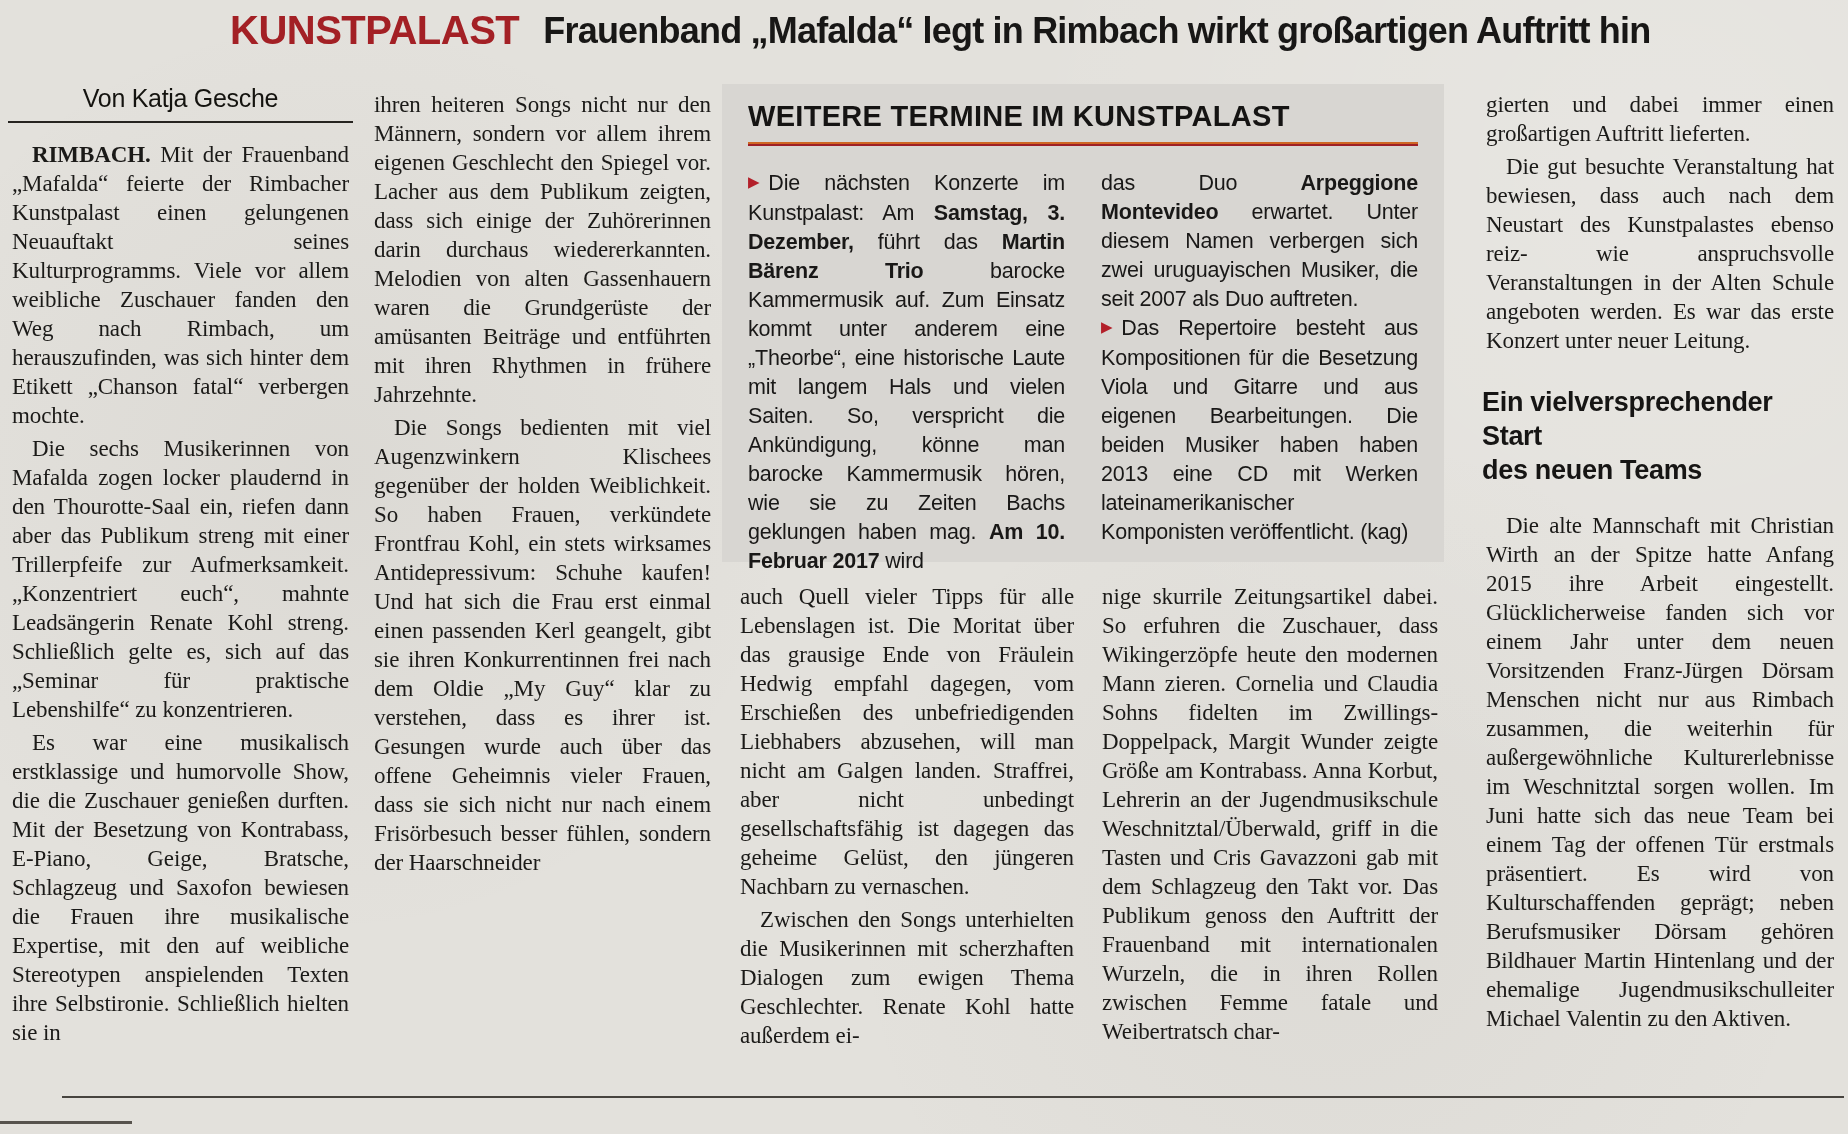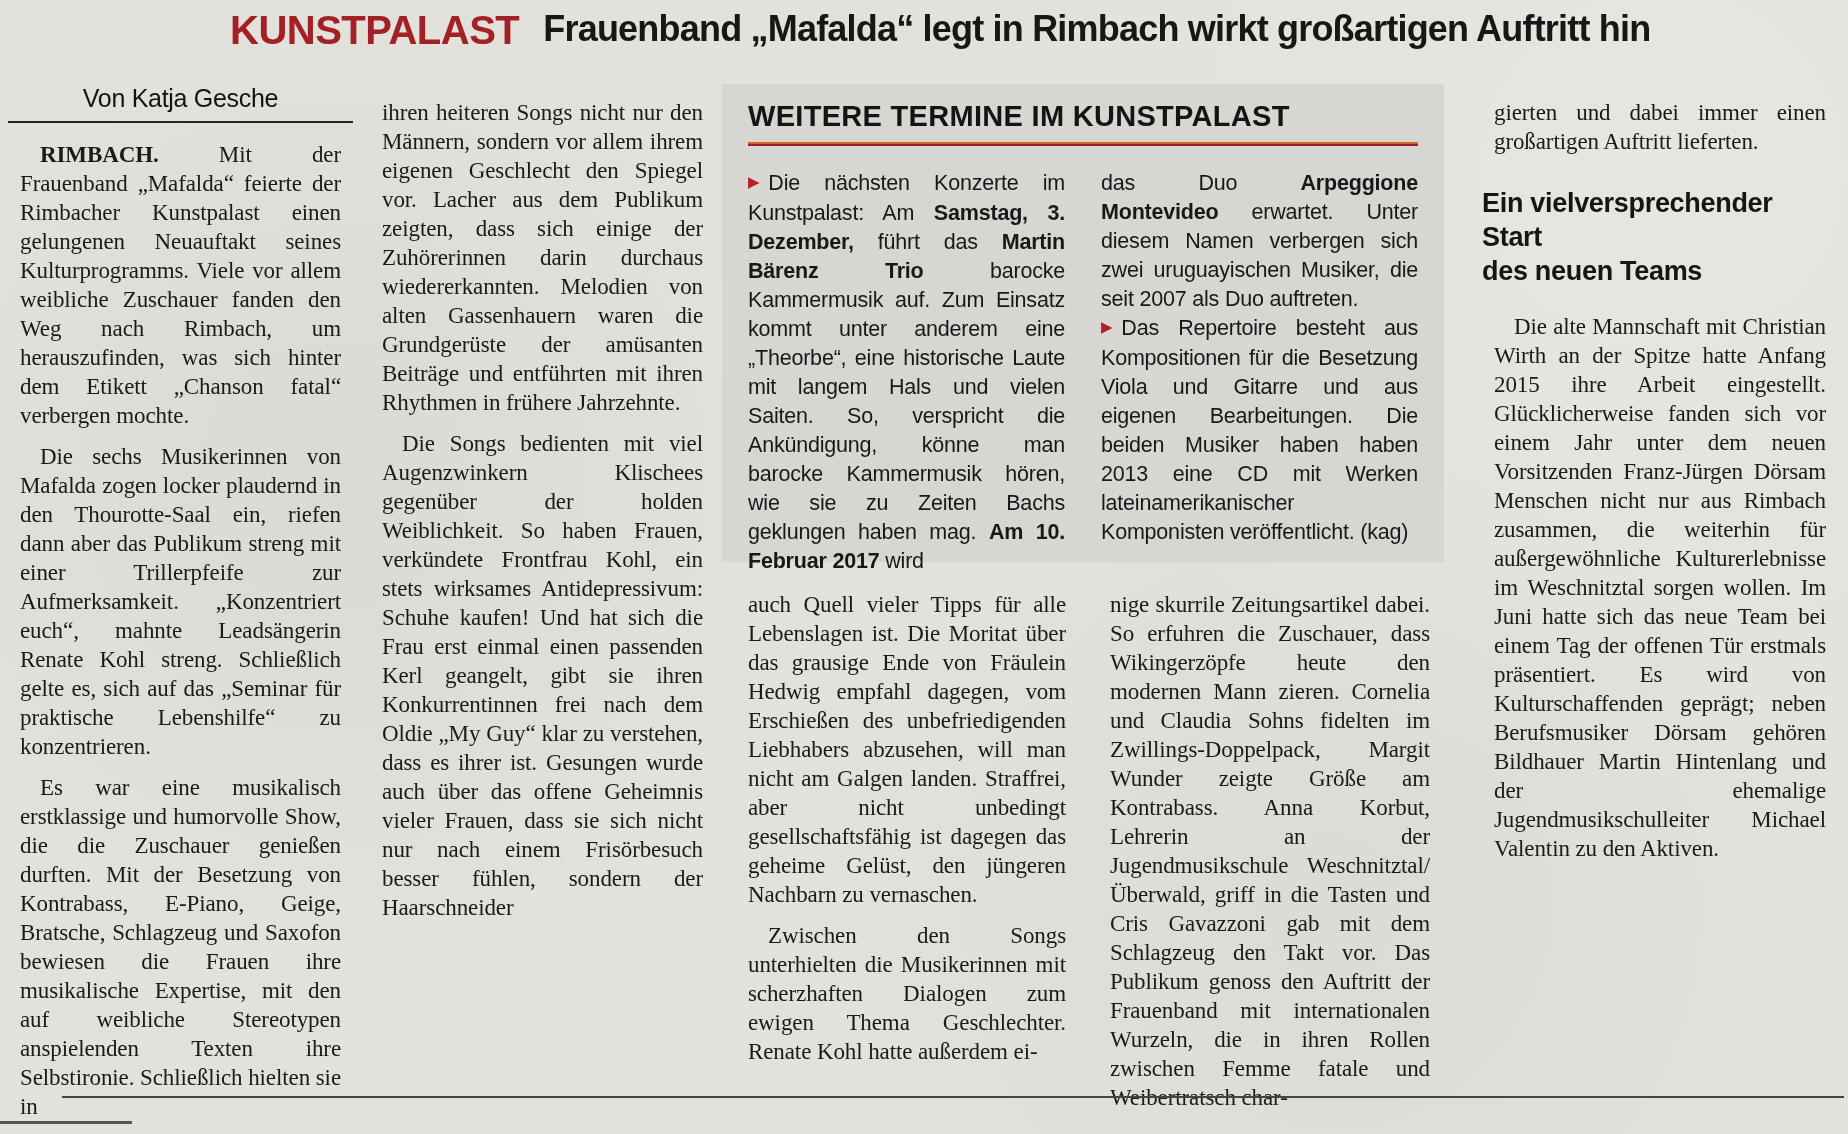--- a/index.html
+++ b/index.html
@@ -6,27 +6,27 @@
   #page{
     position:relative;width:1848px;height:1134px;overflow:hidden;
     background:
       radial-gradient(circle at 18% 42%, rgba(120,115,108,.07), transparent 28%),
       radial-gradient(circle at 72% 80%, rgba(120,115,108,.06), transparent 30%),
       radial-gradient(circle at 90% 15%, rgba(255,255,255,.16), transparent 35%),
       #e3e1dc;
     font-family:"Liberation Serif", serif;color:#1b1a18;
   }
   
-  .headline{position:absolute;left:230px;top:8px;display:flex;gap:24px;align-items:flex-start;
+  .headline{position:absolute;left:230px;top:8px;display:flex;gap:24px;align-items:center;
     font-family:"Liberation Sans", sans-serif;font-weight:700;white-space:nowrap;}
   .kicker{font-size:40px;letter-spacing:-.5px;color:#a32025;}
   .head{font-size:36px;letter-spacing:-.8px;color:#181716;}
   
   .col{position:absolute;text-align:justify;font-size:23px;line-height:29px;letter-spacing:-.1px;}
-  .col p{margin:12px;}
+  .col p{margin:4px;}
   p.ind{text-indent:20px;}
   .byline{font-family:"Liberation Sans", sans-serif;font-size:25px;letter-spacing:-.3px;color:#14130f;text-align:center;}
   .byline-rule{height:2px;background:#262420;margin:8px 0 17px;}
   .col1{left:8px;top:84px;width:345px;}
   .col2{left:370px;top:86px;width:345px;}
   .col3{left:736px;top:578px;width:342px;}
   .col4{left:1098px;top:578px;width:344px;}
   .col5{left:1482px;top:86px;width:356px;}
   .subhead{font-family:"Liberation Sans", sans-serif;font-weight:700;font-size:27px;line-height:34px;
     letter-spacing:-.3px;text-align:left;color:#161514;}
@@ -90,20 +90,21 @@
     <p>auch Quell vieler Tipps für alle Lebenslagen ist. Die Moritat über das grausige Ende von Fräulein Hedwig empfahl dagegen, vom Erschießen des unbefriedigenden Liebhabers abzusehen, will man nicht am Galgen landen. Straffrei, aber nicht unbedingt gesellschaftsfähig ist dagegen das geheime Gelüst, den jüngeren Nachbarn zu vernaschen.</p>
     <p class="ind">Zwischen den Songs unterhielten die Musikerinnen mit scherzhaften Dialogen zum ewigen Thema Geschlechter. Renate Kohl hatte außerdem ei-</p>
   </div>
 
   <div class="col col4">
     <p>nige skurrile Zeitungsartikel dabei. So erfuhren die Zuschauer, dass Wikingerzöpfe heute den modernen Mann zieren. Cornelia und Claudia Sohns fidelten im Zwillings-Doppelpack, Margit Wunder zeigte Größe am Kontrabass. Anna Korbut, Lehrerin an der Jugendmusikschule Weschnitztal/Überwald, griff in die Tasten und Cris Gavazzoni gab mit dem Schlagzeug den Takt vor. Das Publikum genoss den Auftritt der Frauenband mit internationalen Wurzeln, die in ihren Rollen zwischen Femme fatale und Weibertratsch char-</p>
   </div>
 
   <div class="col col5">
     <p>gierten und dabei immer einen großartigen Auftritt lieferten.</p>
+    <p class="ind">Die gut besuchte Veranstaltung hat bewiesen, dass auch nach dem Neustart des Kunstpalastes ebenso reiz- wie anspruchsvolle Veranstaltungen in der Alten Schule angeboten werden. Es war das erste Konzert unter neuer Leitung.</p>
     <div class="subhead">
       <div>Ein vielversprechender Start</div>
       <div>des neuen Teams</div>
     </div>
     <p class="ind">Die alte Mannschaft mit Christian Wirth an der Spitze hatte Anfang 2015 ihre Arbeit eingestellt. Glücklicherweise fanden sich vor einem Jahr unter dem neuen Vorsitzenden Franz-Jürgen Dörsam Menschen nicht nur aus Rimbach zusammen, die weiterhin für außergewöhnliche Kulturerlebnisse im Weschnitztal sorgen wollen. Im Juni hatte sich das neue Team bei einem Tag der offenen Tür erstmals präsentiert. Es wird von Kulturschaffenden geprägt; neben Berufsmusiker Dörsam gehören Bildhauer Martin Hintenlang und der ehemalige Jugendmusikschulleiter Michael Valentin zu den Aktiven.</p>
   </div>
 
   <div class="bottom-rule"></div>
   <div class="bottom-rule2"></div>
 

